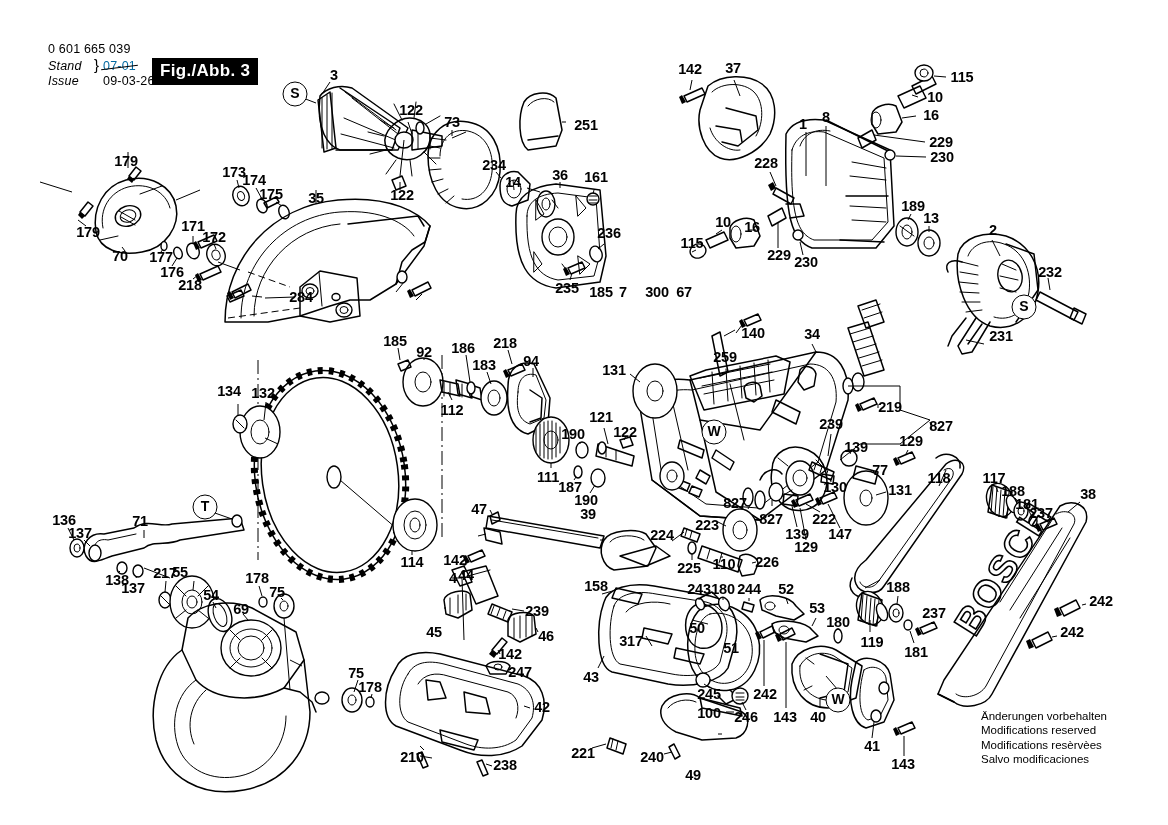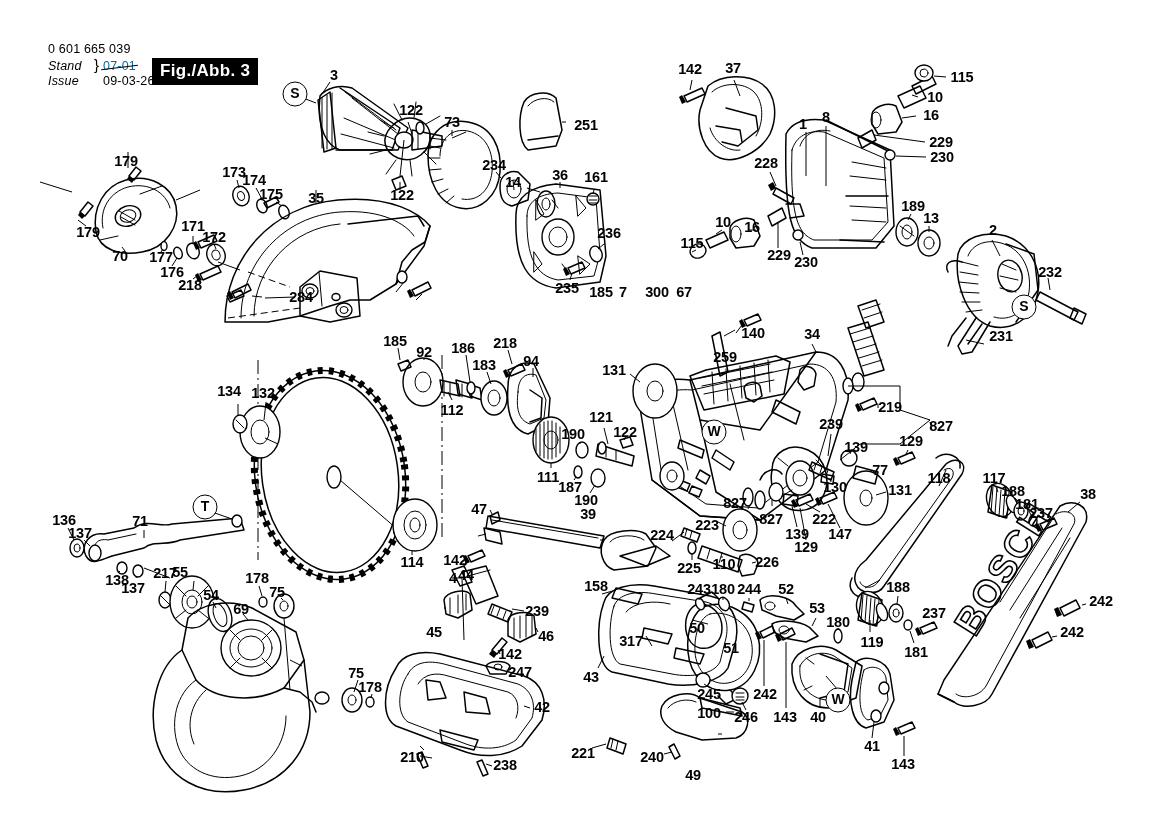--- a/index.html
+++ b/index.html
@@ -785,20 +785,26 @@
       </div>
       <div class="row">
         <span class="lbl">Issue</span>
         <span class="brace">&nbsp;</span>
         <span class="val">09-03-26</span>
       </div>
     </div>
   </div>
   <div id="figtag">Fig./Abb. 3</div>
 
+  <div id="legal">
+    <div>Änderungen vorbehalten</div>
+    <div>Modifications reserved</div>
+    <div>Modifications resèrvèes</div>
+    <div>Salvo modificaciones</div>
+  </div>
 
   <div id="labels">
       <div class="lab" style="left: 334px; top: 75px;">3</div>
       <div class="lab" style="left: 411px; top: 110px;">122</div>
       <div class="lab" style="left: 452px; top: 122px;">73</div>
       <div class="lab" style="left: 586px; top: 125px;">251</div>
       <div class="lab" style="left: 690px; top: 69px;">142</div>
       <div class="lab" style="left: 733px; top: 68px;">37</div>
       <div class="lab" style="left: 962px; top: 77px;">115</div>
       <div class="lab" style="left: 935px; top: 97px;">10</div>

